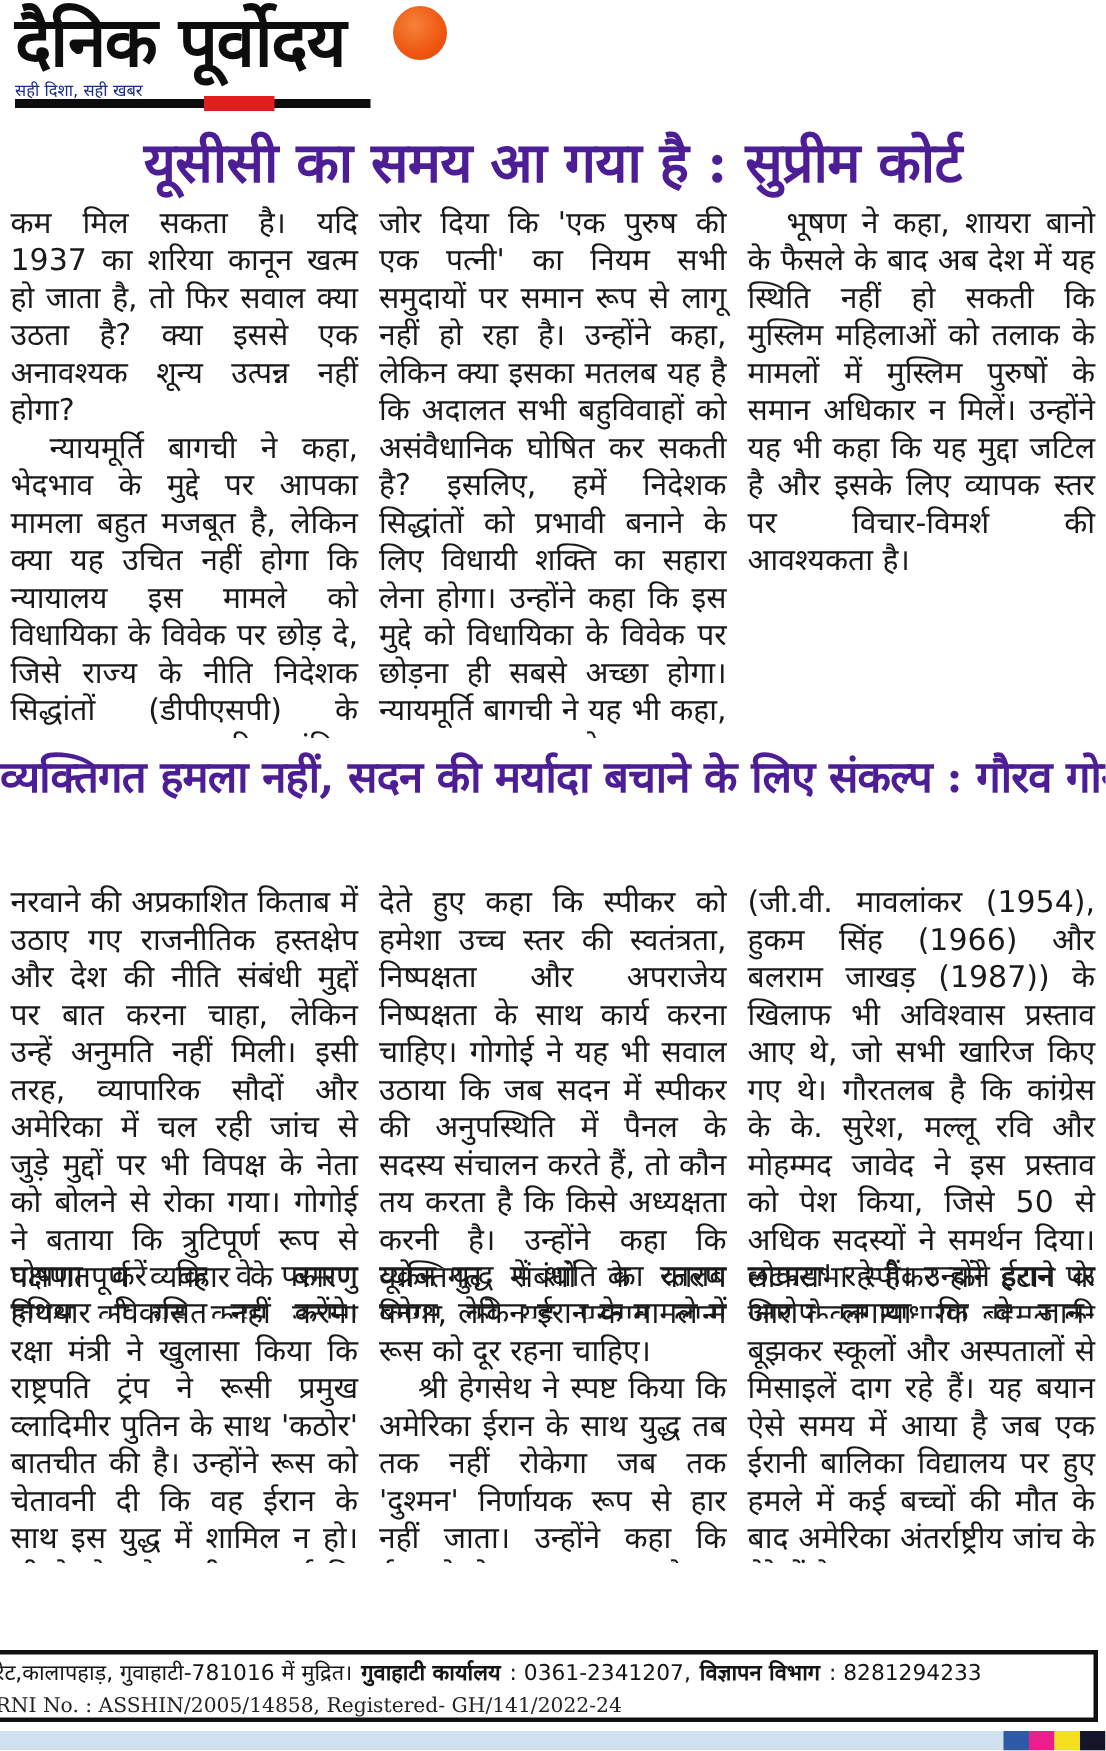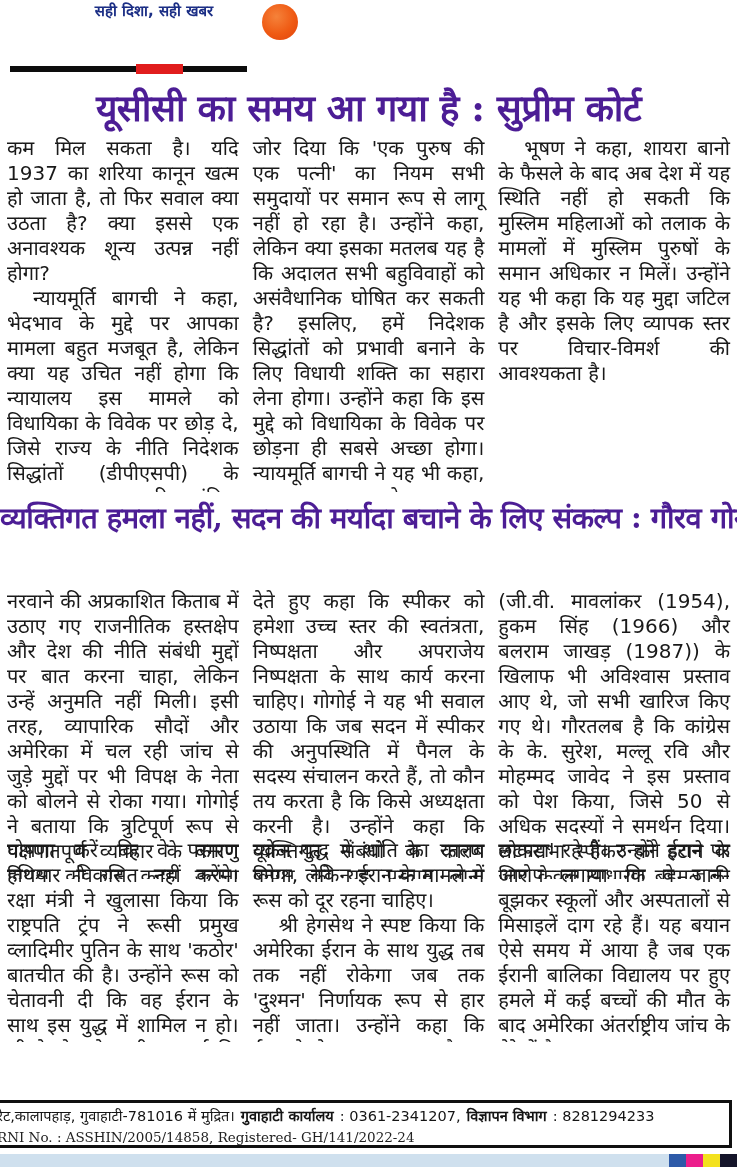--- a/index.html
+++ b/index.html
@@ -17,22 +17,22 @@
     position:absolute;left:252px;top:4px;width:36px;height:36px;border-radius:50%;
     background:radial-gradient(circle at 40% 35%,#f5823a 0%,#ef5a13 55%,#e0420c 100%);
     z-index:0;
   }
   .logo{
     position:relative;z-index:1;margin:0;font-size:46px;line-height:52px;
     font-weight:800;letter-spacing:-1px;color:#0d0d0d;
     font-family:"DejaVu Serif","Liberation Serif",serif;white-space:nowrap;
   }
   .tagline{
-    position:relative;z-index:1;text-align:center;width:288px;
-    font-size:15px;font-weight:700;color:#1b2e85;margin-top:-2px;
+    position:relative;z-index:1;text-align:left;width:288px;
+    font-size:11px;font-weight:400;color:#1b2e85;margin-top:-2px;
   }
   .rule{position:absolute;left:0;top:66px;width:237px;height:6px;background:#0d0d0d;}
   .red-badge{position:absolute;left:126px;top:64px;width:47px;height:10px;background:#e11d1d;z-index:2;}
 
   
   .headline{
     margin:0;text-align:center;font-weight:800;color:#4c1d95;
     font-family:"DejaVu Serif","Liberation Serif",serif;letter-spacing:-0.5px;
     white-space:nowrap;overflow:hidden;
   }
@@ -79,20 +79,21 @@
   .sq-k{right:0;background:#15152a;}
 </style>
 </head>
 <body>
 
 <div class="page">
 
   <header class="masthead">
     <div class="logo-wrap">
       <span class="sun"></span>
+      <h1 class="logo">दैनिक पूर्वोदय</h1>
       <div class="tagline">सही दिशा, सही खबर</div>
       <div class="rule"></div>
       <div class="red-badge"></div>
     </div>
   </header>
 
   <section class="article article-1">
     <h2 class="headline hl-1">यूसीसी का समय आ गया है : सुप्रीम कोर्ट</h2>
     <div class="cols cols-1">
       <div class="col">

